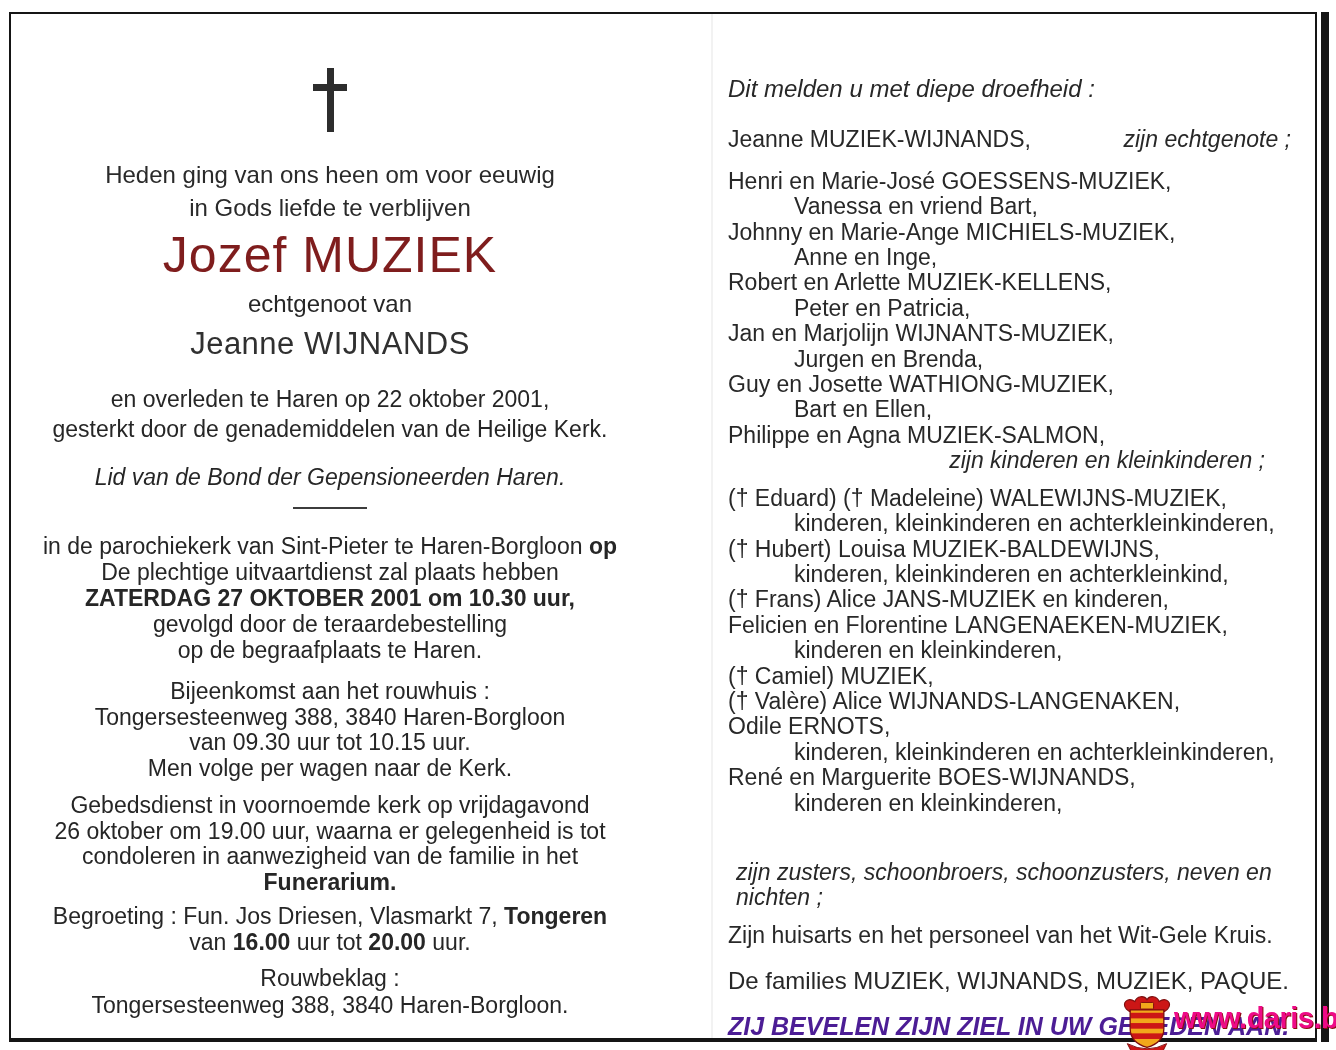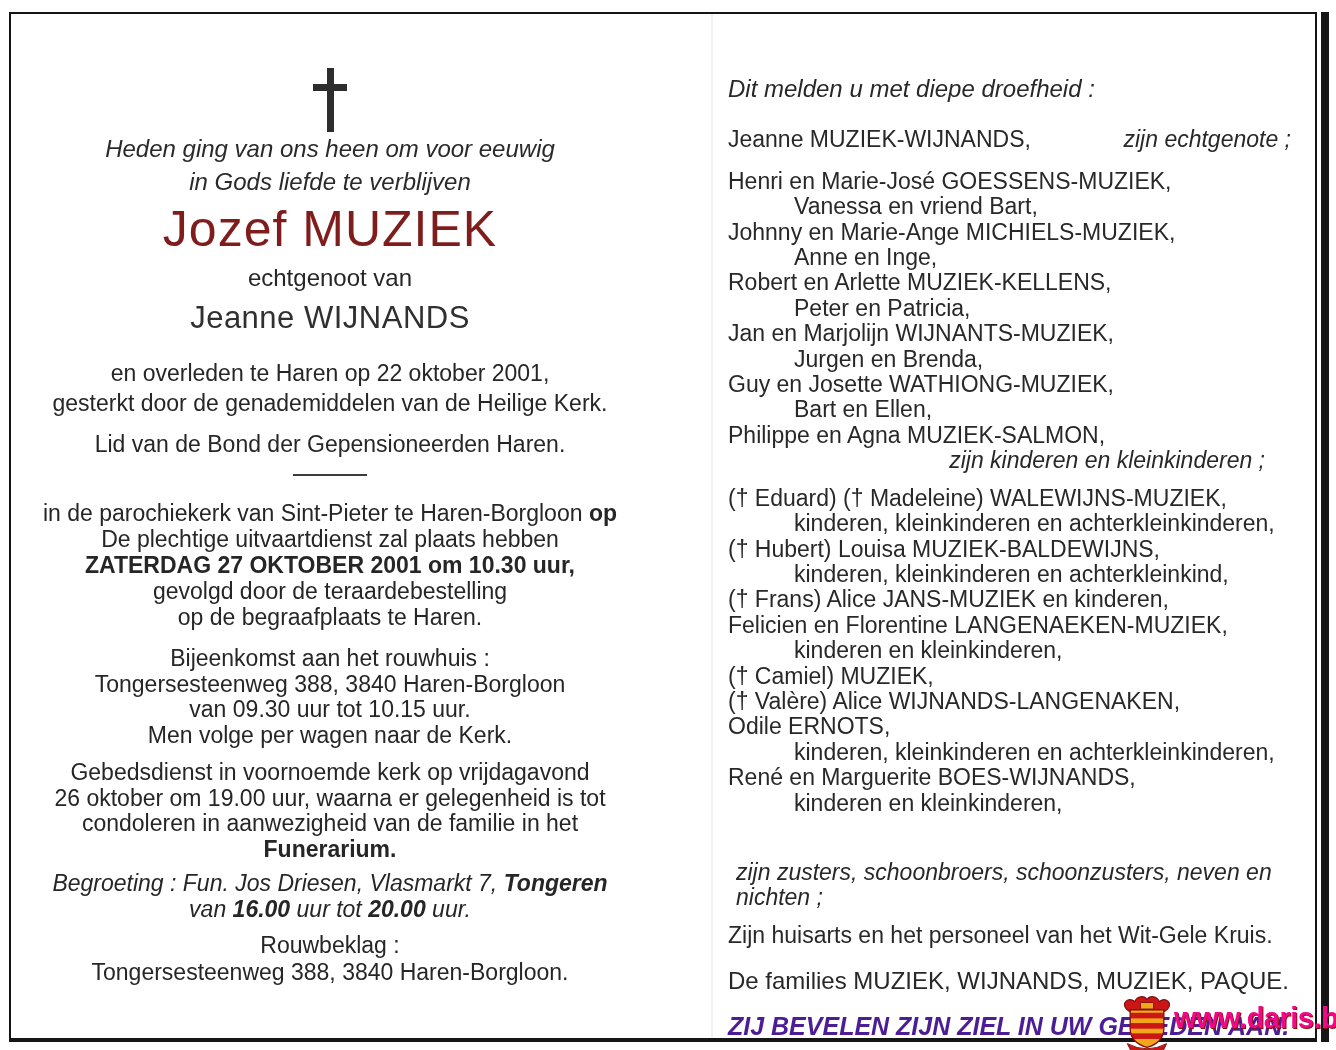--- a/index.html
+++ b/index.html
@@ -28,31 +28,31 @@
     position:absolute; left:20px; top:40px; width:620px;
     text-align:center; font-size:23px; line-height:29px;
   }
   .cross { position:relative; width:34px; height:64px; margin:28px auto 0; }
   .cross i {
     position:absolute; background:#2d2d2d; display:block;
   }
   .cross .v { left:14px; top:0; width:7px; height:64px; }
   .cross .h { left:0; top:16px; width:34px; height:7px; }
 
-  .epigraph { font-style:italic; font-size:24px; line-height:33px; color:#2a2a2a; }
+  .epigraph { margin-top:26px; font-size:24px; line-height:33px; color:#2a2a2a; }
   .deceased { margin-top:6px; font-size:50px; line-height:50px; letter-spacing:1px; color:#7f1d1d; }
   .relation { margin-top:10px; font-size:24px; line-height:28px; }
   .spouse   { margin-top:8px;  font-size:31px; line-height:36px; letter-spacing:0.5px; color:#303030; }
   .vitals   { margin-top:22px; line-height:30px; }
-  .membership { margin-top:12px; font-size:23px; line-height:28px;text-align:center; }
+  .membership { margin-top:19px; font-style:italic; font-size:23px; line-height:28px;text-align:center; }
   .divider  { width:74px; border:none; border-top:2px solid #3c3c3c; margin:16px auto 0; }
   .service  { margin-top:24px; line-height:26px; }
   .gathering { margin-top:16px; line-height:25.5px; }
   .prayer   { margin-top:12px; line-height:25.5px; }
-  .greeting { margin-top:8px; line-height:26px;font-style:italic; }
+  .greeting { margin-top:8px; line-height:26px; }
   .condolence { margin-top:10px; line-height:27px; }
   .b { font-weight:bold; }
 
   
   .col-right {
     position:absolute; left:728px; top:40px; width:592px;
     font-size:23px; line-height:25.4px; color:#282828;
   }
   .announcement { margin-top:36px; font-style:italic; font-size:24px; }
   .spouse-row {

